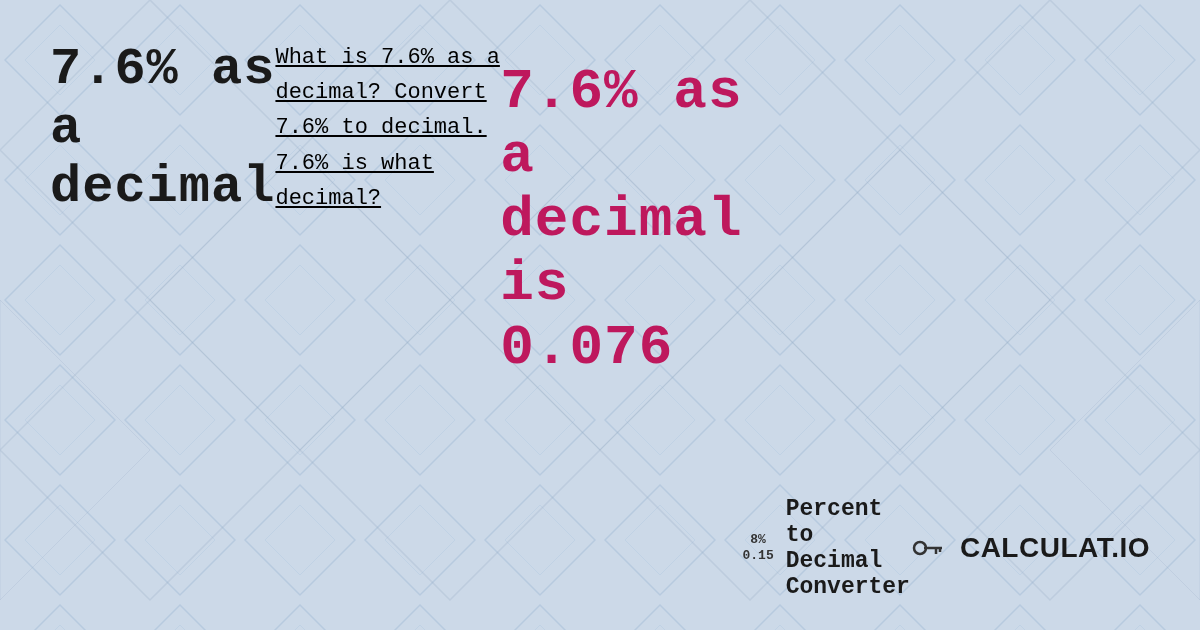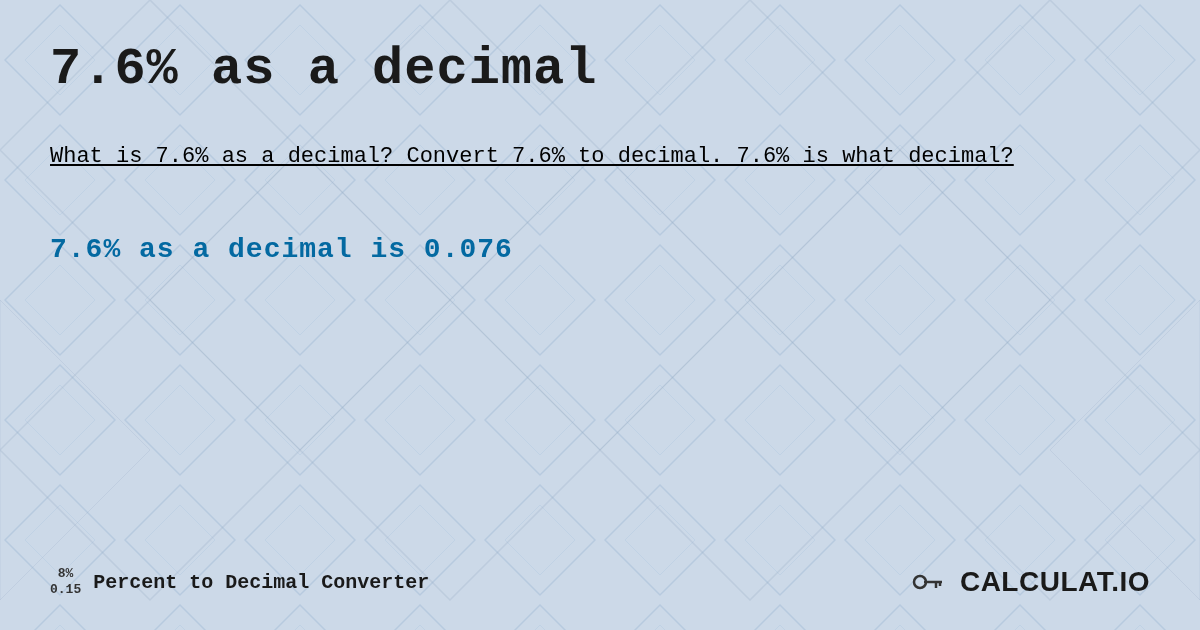--- a/index.html
+++ b/index.html
@@ -26,21 +26,21 @@
       height: 100%;
       z-index: 0;
     }
 
     .content {
       position: relative;
       z-index: 1;
       padding: 40px 50px 30px 50px;
       height: 100%;
       display: flex;
-      flex-direction: column;
+      flex-direction: row;
     }
 
     .main-title {
       font-size: 52px;
       font-weight: 900;
       color: #1a1a1a;
       font-family: 'Courier New', Courier, monospace;
       margin-bottom: 40px;
       letter-spacing: 1px;
     }
@@ -54,24 +54,24 @@
       max-width: 1100px;
       text-decoration: underline;
     }
 
     .result-section {
       margin-top: 20px;
       margin-bottom: auto;
     }
 
     .result-text {
-      font-size: 28px;
+      font-size: 56px;
       font-weight: 900;
       font-family: 'Courier New', Courier, monospace;
-      color: #0369a1;
+      color: #be185d;
       letter-spacing: 1px;
     }
 
     .footer {
       display: flex;
       align-items: center;
       justify-content: space-between;
       padding-top: 20px;
       margin-top: auto;
     }
@@ -87,21 +87,21 @@
       flex-direction: column;
       align-items: center;
       font-family: 'Courier New', Courier, monospace;
       font-size: 13px;
       font-weight: bold;
       color: #333;
       line-height: 1.2;
     }
 
     .footer-label {
-      font-size: 20px;
+      font-size: 23px;
       font-weight: 900;
       font-family: 'Courier New', Courier, monospace;
       color: #1a1a1a;
     }
 
     .footer-right {
       display: flex;
       align-items: center;
       gap: 8px;
     }

